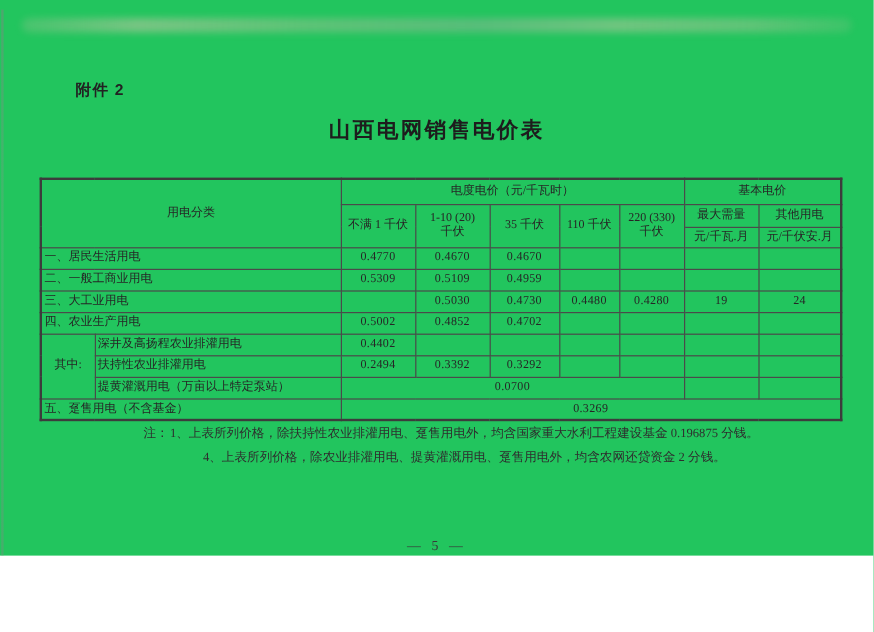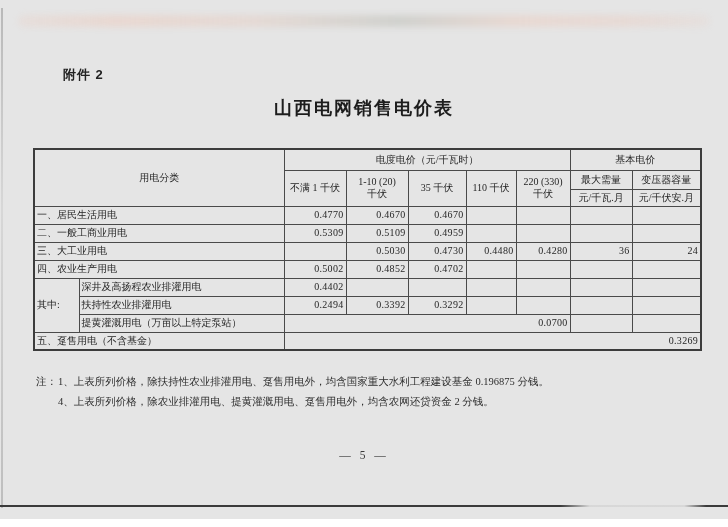--- a/index.html
+++ b/index.html
@@ -6,22 +6,22 @@
   html, body { margin: 0; padding: 0; }
   body {
     width: 728px; height: 527px;
     background: #ffffff;
     font-family: "Liberation Serif", "DejaVu Serif", serif;
     color: #2a2a2a;
     overflow: hidden;
   }
   .page {
     position: relative;
-    width: 728px; height: 519px;
-    background: #e5e5e5;
+    width: 728px; height: 463px;
+    background: #22c55e;
     overflow: hidden;
   }
   
   .scan-band-top {
     position: absolute; left: 18px; top: 15px; width: 692px; height: 12px;
     background: linear-gradient(90deg,
       rgba(236,194,178,0.18) 0%,
       rgba(238,198,182,0.42) 14%,
       rgba(230,192,176,0.30) 34%,
       rgba(176,178,168,0.38) 55%,
@@ -75,28 +75,29 @@
   }
   tr.hrow-a td { height: 21px; }
   tr.hrow-b td { height: 19px; }
   tr.hrow-c td { height: 17px; }
   tr.brow  td { height: 18px; }
   td.hc   { text-align: center; font-size: 10.5px; }
   td.vhead { white-space: pre-line; font-size: 9.5px; line-height: 1.35; }
   td.unit { font-size: 9.5px; }
   td.lbl  { text-align: left; padding-left: 5px; font-size: 10.5px; white-space: nowrap; }
   td.sub  { padding-left: 3px; }
-  td.grp  { font-size: 10.5px; padding: 0 1px; }
-  td.val  { text-align: right; font-size: 10px; letter-spacing: 0.3px; }
+  td.grp  { text-align: center; font-size: 10.5px; padding: 0 1px; }
+  td.val  { text-align: center; font-size: 10px; letter-spacing: 0.3px; }
   
   .notes {
-    position: absolute; left: 36px; top: 372px; width: 680px;
+    position: absolute; left: 36px; top: 352px; width: 680px;
     font-size: 10.5px; line-height: 19.5px;
     color: #2e2e2e;
     white-space: nowrap;
+    text-align: center;
   }
   .note-line.indent { padding-left: 22px; }
   .note-prefix { padding-right: 1px; }
   
   .pageno {
     position: absolute; left: 0; top: 449px; width: 100%;
     text-align: center; font-size: 11.5px; letter-spacing: 3px;
     color: #3a3a3a;
   }
 </style>
@@ -132,21 +133,21 @@
       </tr>
       <tr class="hrow-b">
         <td class="hc vhead" rowspan="2">不满 1 千伏</td>
         <td class="hc vhead" rowspan="2">1-10 (20)
 千伏</td>
         <td class="hc vhead" rowspan="2">35 千伏</td>
         <td class="hc vhead" rowspan="2">110 千伏</td>
         <td class="hc vhead" rowspan="2">220 (330)
 千伏</td>
         <td class="hc">最大需量</td>
-        <td class="hc">变压器容量</td>
+        <td class="hc">其他用电</td>
       </tr>
       <tr class="hrow-c">
         <td class="hc unit">元/千瓦.月</td>
         <td class="hc unit">元/千伏安.月</td>
       </tr>
 
       <tr class="brow">
         <td class="lbl" colspan="2">一、居民生活用电</td>
         <td class="val">0.4770</td>
         <td class="val">0.4670</td>
@@ -168,21 +169,21 @@
         <td class="val"></td>
       </tr>
 
       <tr class="brow">
         <td class="lbl" colspan="2">三、大工业用电</td>
         <td class="val"></td>
         <td class="val">0.5030</td>
         <td class="val">0.4730</td>
         <td class="val">0.4480</td>
         <td class="val">0.4280</td>
-        <td class="val">36</td>
+        <td class="val">19</td>
         <td class="val">24</td>
       </tr>
 
       <tr class="brow">
         <td class="lbl" colspan="2">四、农业生产用电</td>
         <td class="val">0.5002</td>
         <td class="val">0.4852</td>
         <td class="val">0.4702</td>
         <td class="val"></td>
         <td class="val"></td>

